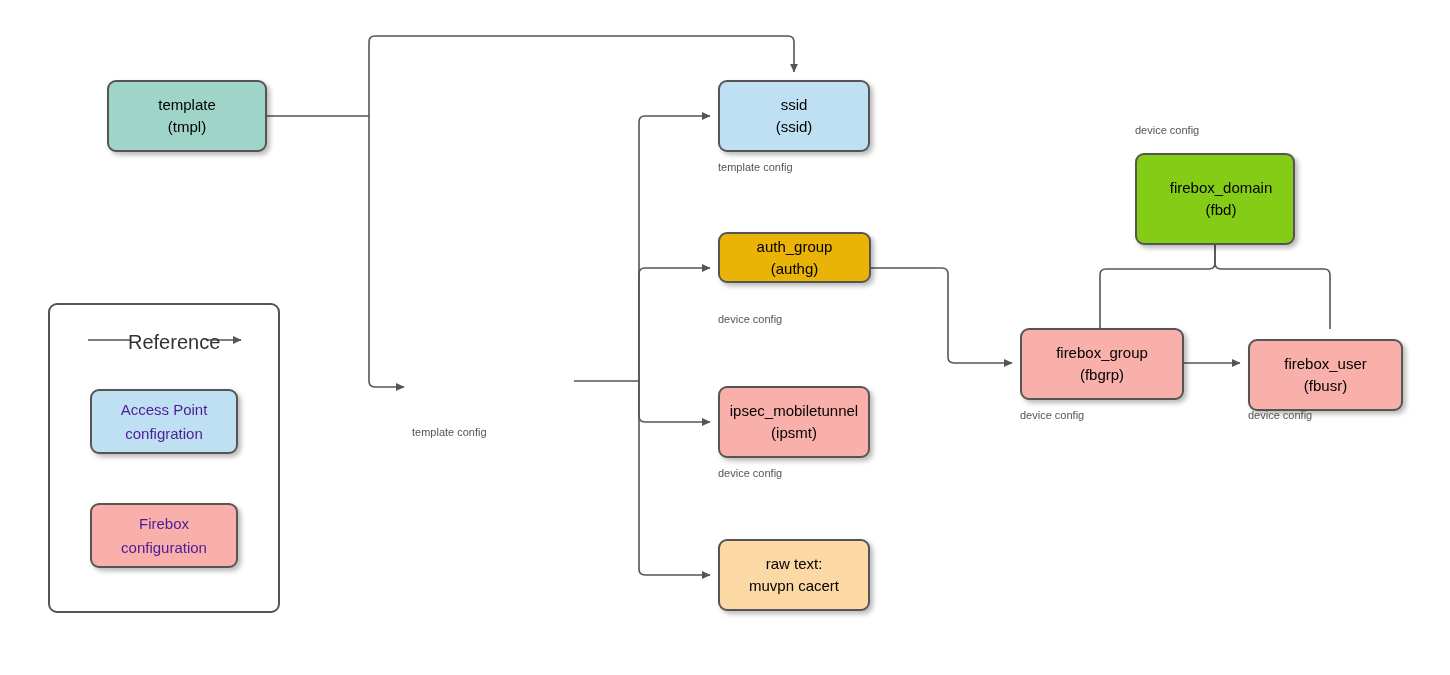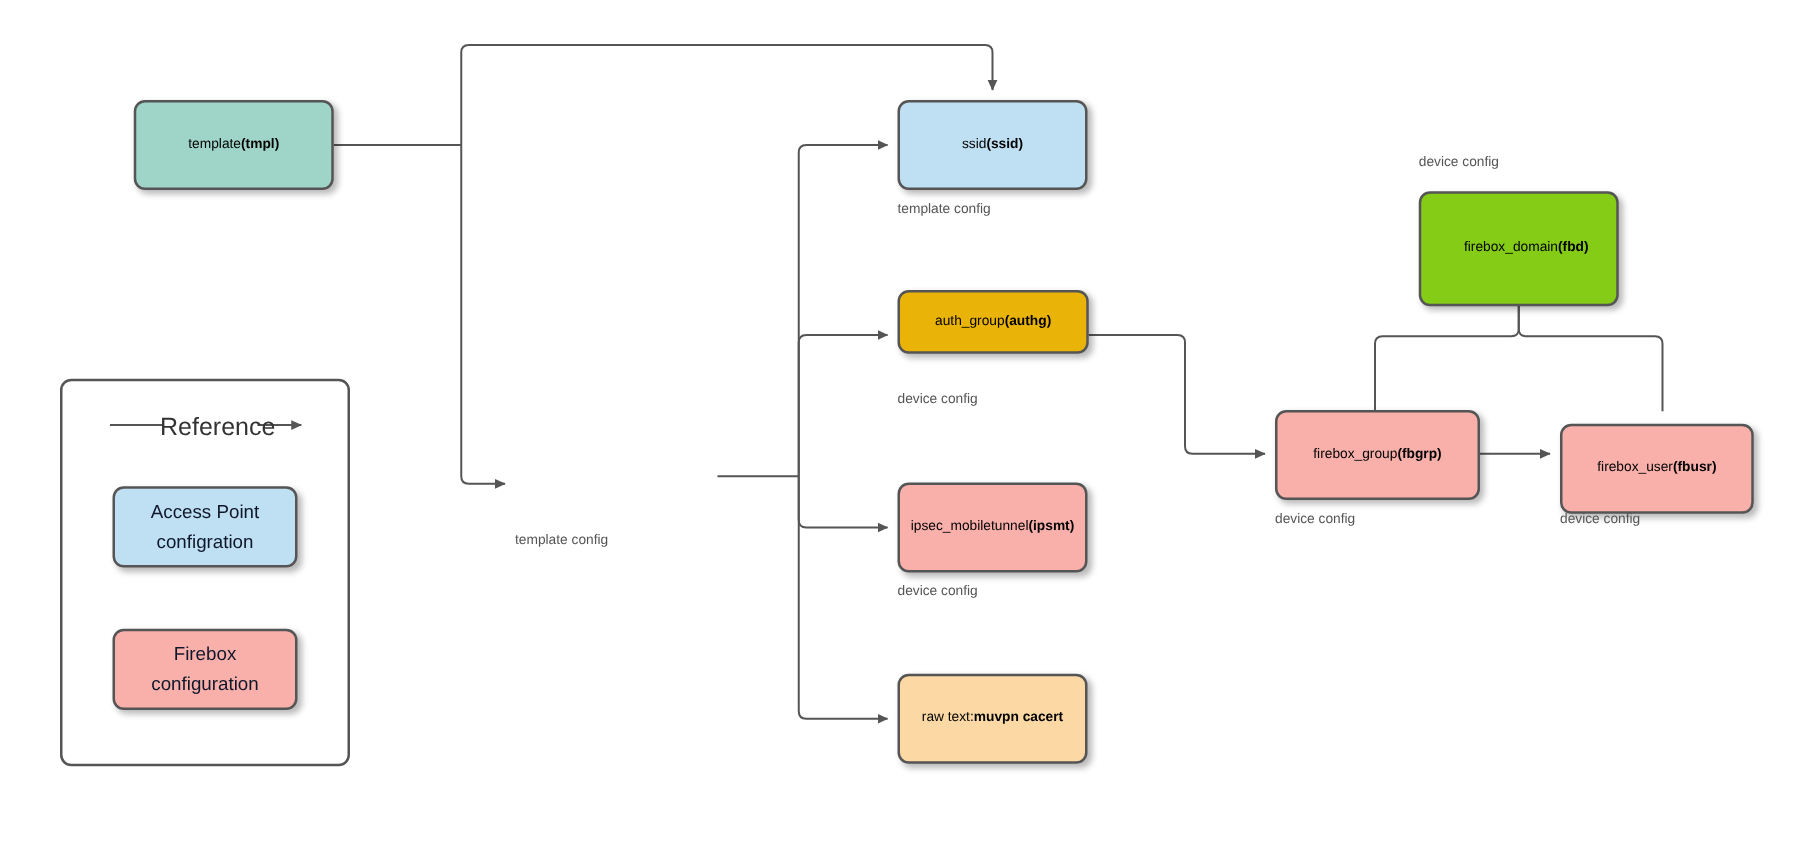--- a/index.html
+++ b/index.html
@@ -23,31 +23,31 @@
     height: 675px;
     pointer-events: none;
   }
   .node {
     position: absolute;
     box-sizing: border-box;
     border: 2px solid #555555;
     border-radius: 9px;
     box-shadow: 3px 3px 5px rgba(0,0,0,0.28);
     display: flex;
-    flex-direction: row;
+    flex-direction: column;
     align-items: center;
     justify-content: center;
     text-align: center;
     color: #000000;
-    font-size: 11px;
+    font-size: 15px;
     line-height: 1.45;
     white-space: nowrap;
   }
   .node .l1 { display: block; }
-  .node .l2 { display: block; font-weight: bold; }
+  .node .l2 { display: block; }
   .caption {
     position: absolute;
     font-size: 11px;
     color: #555555;
     text-align: left;
     white-space: nowrap;
   }
   .legend-box {
     position: absolute;
     box-sizing: border-box;
@@ -67,21 +67,21 @@
     border: 2px solid #555555;
     border-radius: 9px;
     box-shadow: 3px 3px 5px rgba(0,0,0,0.28);
     display: flex;
     flex-direction: column;
     align-items: center;
     justify-content: center;
     text-align: center;
     font-size: 15px;
     line-height: 1.6;
-    color: #0f172a;
+    color: #4c1d95;
     white-space: nowrap;
   }
 </style>
 </head>
 <body>
 
 <div id="canvas">
 
   <svg class="edges" viewBox="0 0 1450 675" xmlns="http://www.w3.org/2000/svg">
     <defs>

